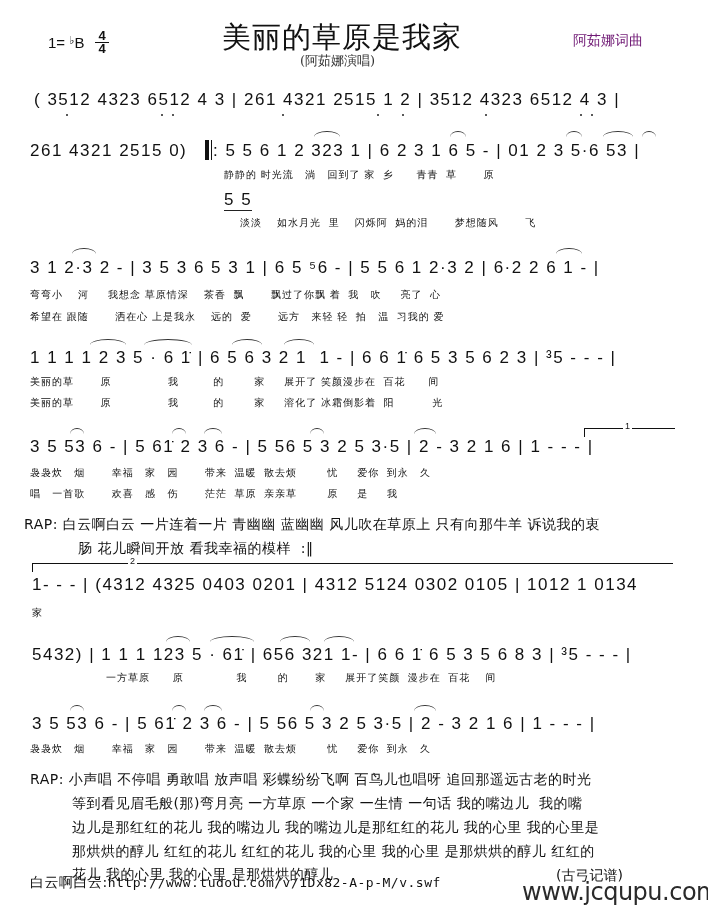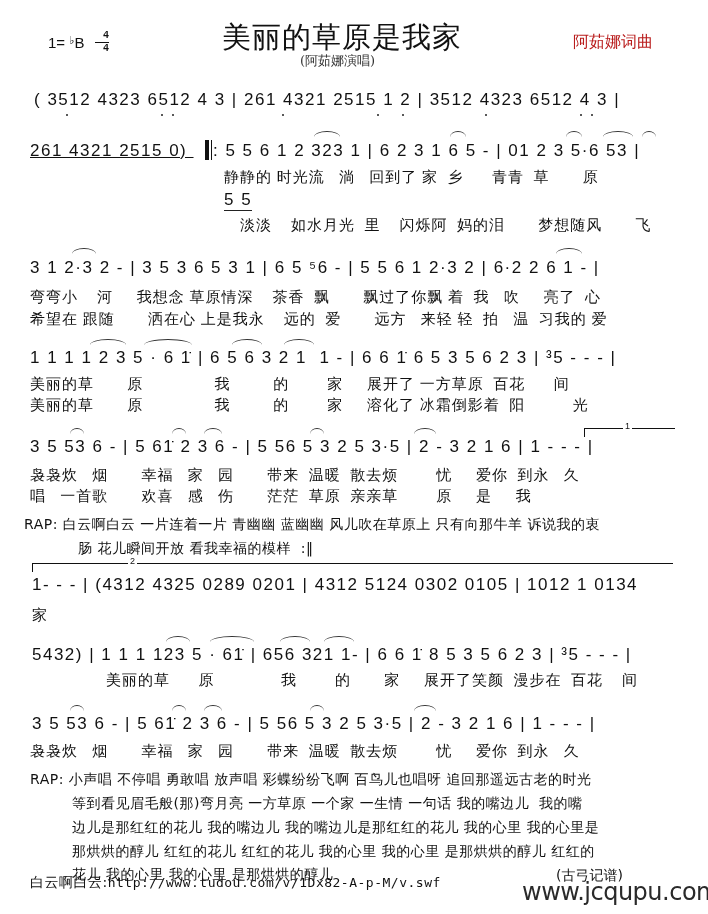--- a/index.html
+++ b/index.html
@@ -3,30 +3,30 @@
 <meta charset="utf-8">
 <style>
   html, body { margin: 0; padding: 0; background: #ffffff; }
   body {
     width: 708px; height: 914px; position: relative; overflow: hidden;
     font-family: "DejaVu Sans", sans-serif; color: #111;
   }
   .abs { position: absolute; white-space: pre; }
   .key { left: 48px; top: 34px; font-size: 15px; font-family: "Liberation Sans", sans-serif; }
   .key .flat { font-size: 11px; vertical-align: 4px; }
-  .ts { position: absolute; left: 95px; top: 31px; width: 14px; text-align: right; font-size: 10px; font-weight: bold; line-height: 10px; font-family: Liberation Mono, monospace; }
+  .ts { position: absolute; left: 95px; top: 31px; width: 14px; text-align: center; font-size: 13px; font-weight: bold; line-height: 10px; font-family: Liberation Sans, sans-serif; }
   .ts .bar { display:block; border-top: 1px solid #111; margin: 1px 0; }
   .title { left: 222px; top: 18px; font-size: 29px; font-family: "DejaVu Sans", sans-serif; letter-spacing: 1px; }
   .subtitle { left: 300px; top: 52px; font-size: 13px; color: #333; font-family: "DejaVu Serif", serif; }
-  .composer { left: 573px; top: 32px; font-size: 16px; color: #b91c1c; font-family: Liberation Mono, monospace; }
+  .composer { left: 573px; top: 32px; font-size: 14px; color: #701a75; font-family: Liberation Mono, monospace; }
 
   .notes { font-family: "Liberation Sans", sans-serif; font-size: 17px; letter-spacing: 1.5px; }
   .notes u { text-decoration: none; border-bottom: 3px double #222; padding-bottom: 1px; }
   .notes .s { border-bottom: 1px solid #222; }
-  .lyr { font-size: 15px; letter-spacing: 1px; font-family: Liberation Serif, serif; }
+  .lyr { font-size: 10px; letter-spacing: 1px; font-family: Liberation Sans, sans-serif; }
   .rap { font-size: 14px; font-family: "DejaVu Sans", sans-serif; letter-spacing: 0.5px; }
   .barline { position: absolute; width: 1px; background: #111; }
   .dbar { position: absolute; width: 4px; background: #111; }
   .dot { position: absolute; width: 2px; height: 2px; background: #222; border-radius: 1px; }
   .slur { position: absolute; border-top: 1px solid #333; border-radius: 50% 50% 0 0 / 100% 100% 0 0; height: 5px; }
   .volta { position: absolute; border-top: 1px solid #111; border-left: 1px solid #111; height: 8px; font-size: 9px; }
   .volta span { position: absolute; top: -8px; background: #fff; padding: 0 2px; font-family: "Liberation Sans", sans-serif; }
   .url { font-family: "DejaVu Sans Mono", monospace; font-size: 13px; }
   .wm { left: 522px; top: 878px; font-size: 24px; color: #2a2a2a; font-family: "DejaVu Sans", sans-serif; letter-spacing: -0.5px; }
   .wm2 { left: 582px; top: 902px; font-size: 10px; font-family: "DejaVu Sans Mono", monospace; color: #111; letter-spacing: 0.5px; margin-top: 12px; }
@@ -45,21 +45,21 @@
 <div class="dot" style="left:66px;top:114px;"></div>
 <div class="dot" style="left:161px;top:114px;"></div>
 <div class="dot" style="left:172px;top:114px;"></div>
 <div class="dot" style="left:282px;top:114px;"></div>
 <div class="dot" style="left:377px;top:114px;"></div>
 <div class="dot" style="left:402px;top:114px;"></div>
 <div class="dot" style="left:485px;top:114px;"></div>
 <div class="dot" style="left:580px;top:114px;"></div>
 <div class="dot" style="left:591px;top:114px;"></div>
 
-<div class="abs notes" style="left:30px;top:141px;text-decoration:underline;">261 4321 2515 0) </div>
+<div class="abs notes" style="left:30px;top:141px;">261 4321 2515 0) </div>
 <div class="dbar" style="left:205px;top:140px;height:20px;"></div>
 <div class="barline" style="left:211px;top:140px;height:20px;"></div>
 <div class="abs notes" style="left:213px;top:141px;">: 5 5 6 1 2 323 1 | 6 2 3 1 6 5 - | 01 2 3 5·6 53 |</div>
 <div class="slur" style="left:314px;top:131px;width:26px;"></div>
 <div class="slur" style="left:450px;top:131px;width:16px;"></div>
 <div class="slur" style="left:566px;top:131px;width:16px;"></div>
 <div class="slur" style="left:603px;top:131px;width:30px;"></div>
 <div class="slur" style="left:642px;top:131px;width:14px;"></div>
 <div class="abs lyr" style="left:224px;top:168px;">静静的 时光流   淌   回到了 家  乡      青青  草       原</div>
 <div class="abs notes" style="left:224px;top:190px;"><u class="s">5 5</u></div>
@@ -69,21 +69,21 @@
 <div class="slur" style="left:72px;top:248px;width:24px;"></div>
 <div class="slur" style="left:556px;top:248px;width:26px;"></div>
 <div class="abs lyr" style="left:30px;top:288px;">弯弯小    河     我想念 草原情深    茶香  飘       飘过了你飘 着  我   吹     亮了  心</div>
 <div class="abs lyr" style="left:30px;top:310px;">希望在 跟随       洒在心 上是我永    远的  爱       远方   来轻 轻  拍   温  习我的 爱</div>
 
 <div class="abs notes" style="left:30px;top:348px;">1 1 1 1 2 3 5 · 6 1̇ | 6 5 6 3 2 1  1 - | 6 6 1̇ 6 5 3 5 6 2 3 | ³5 - - - |</div>
 <div class="slur" style="left:90px;top:339px;width:36px;"></div>
 <div class="slur" style="left:144px;top:339px;width:48px;"></div>
 <div class="slur" style="left:232px;top:339px;width:30px;"></div>
 <div class="slur" style="left:284px;top:339px;width:30px;"></div>
-<div class="abs lyr" style="left:30px;top:375px;">美丽的草       原               我         的        家     展开了 一方草原  百花      间</div>
+<div class="abs lyr" style="left:30px;top:375px;">美丽的草       原               我         的        家     展开了 笑颜漫步在  百花      间</div>
 <div class="abs lyr" style="left:30px;top:396px;">美丽的草       原               我         的        家     溶化了 冰霜倒影着  阳          光</div>
 
 <div class="volta" style="left:584px;top:428px;width:90px;">
     <span style="left:38px;">1</span>
   </div>
 <div class="abs notes" style="left:30px;top:437px;">3 5 53 6 - | 5 61̇ 2 3 6 - | 5 56 5 3 2 5 3·5 | 2 - 3 2 1 6 | 1 - - - |</div>
 <div class="slur" style="left:70px;top:428px;width:14px;"></div>
 <div class="slur" style="left:172px;top:428px;width:14px;"></div>
 <div class="slur" style="left:204px;top:428px;width:18px;"></div>
 <div class="slur" style="left:310px;top:428px;width:14px;"></div>
@@ -91,28 +91,28 @@
 <div class="abs lyr" style="left:30px;top:466px;">袅袅炊   烟       幸福   家   园       带来  温暖  散去烦        忧     爱你  到永   久</div>
 <div class="abs lyr" style="left:30px;top:487px;">唱   一首歌       欢喜   感   伤       茫茫  草原  亲亲草        原     是     我</div>
 
 <div class="abs rap" style="left:24px;top:516px;"><span>RAP:</span> <span>白云啊白云 一片连着一片 青幽幽 蓝幽幽 风儿吹在草原上 只有向那牛羊 诉说我的衷</span></div>
 <div class="abs rap" style="left:78px;top:540px;"><span>肠 花儿瞬间开放 看我幸福的模样</span>  <span>:‖</span></div>
 
 <div class="volta" style="left:32px;top:563px;width:196px;">
     <span style="left:95px;">2</span>
   </div>
 <div style="position:absolute;left:228px;top:563px;width:0;border-top:1px solid #111;width:445px;"></div>
-<div class="abs notes" style="left:32px;top:575px;">1- - - | (4312 4325 0289 0201 | 4312 5124 0302 0105 | 1012 1 0134</div>
+<div class="abs notes" style="left:32px;top:575px;">1- - - | (4312 4325 0403 0201 | 4312 5124 0302 0105 | 1012 1 0134</div>
 <div class="abs lyr" style="left:32px;top:606px;">家</div>
-<div class="abs notes" style="left:32px;top:645px;">5432) | 1 1 1 123 5 · 61̇ | 656 321 1- | 6 6 1̇ 8 5 3 5 6 2 3 | ³5 - - - |</div>
+<div class="abs notes" style="left:32px;top:645px;">5432) | 1 1 1 123 5 · 61̇ | 656 321 1- | 6 6 1̇ 6 5 3 5 6 8 3 | ³5 - - - |</div>
 <div class="slur" style="left:166px;top:636px;width:24px;"></div>
 <div class="slur" style="left:210px;top:636px;width:44px;"></div>
 <div class="slur" style="left:280px;top:636px;width:30px;"></div>
 <div class="slur" style="left:324px;top:636px;width:30px;"></div>
-<div class="abs lyr" style="left:106px;top:671px;">美丽的草      原              我        的       家     展开了笑颜  漫步在  百花    间</div>
+<div class="abs lyr" style="left:106px;top:671px;">一方草原      原              我        的       家     展开了笑颜  漫步在  百花    间</div>
 <div class="abs notes" style="left:32px;top:714px;">3 5 53 6 - | 5 61̇ 2 3 6 - | 5 56 5 3 2 5 3·5 | 2 - 3 2 1 6 | 1 - - - |</div>
 <div class="slur" style="left:70px;top:705px;width:14px;"></div>
 <div class="slur" style="left:172px;top:705px;width:14px;"></div>
 <div class="slur" style="left:204px;top:705px;width:18px;"></div>
 <div class="slur" style="left:310px;top:705px;width:14px;"></div>
 <div class="slur" style="left:414px;top:705px;width:22px;"></div>
 <div class="abs lyr" style="left:30px;top:742px;">袅袅炊   烟       幸福   家   园       带来  温暖  散去烦        忧     爱你  到永   久</div>
 
 <div class="abs rap" style="left:30px;top:771px;"><span>RAP:</span> <span>小声唱 不停唱 勇敢唱 放声唱 彩蝶纷纷飞啊 百鸟儿也唱呀 追回那遥远古老的时光</span></div>
 <div class="abs rap" style="left:72px;top:795px;">等到看见眉毛般(那)弯月亮 一方草原 一个家 一生情 一句话 我的嘴边儿  我的嘴</div>

